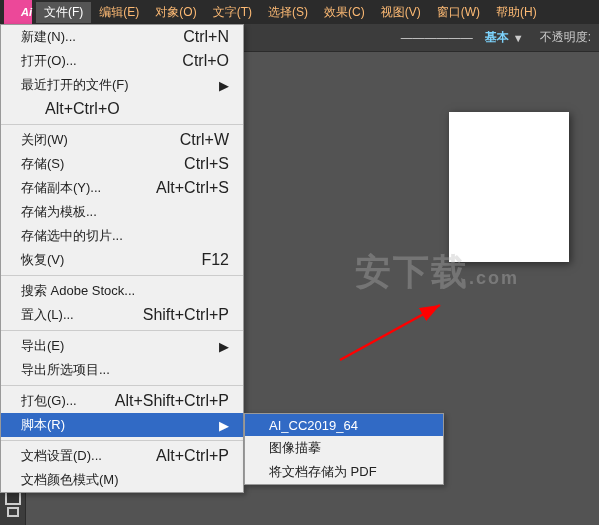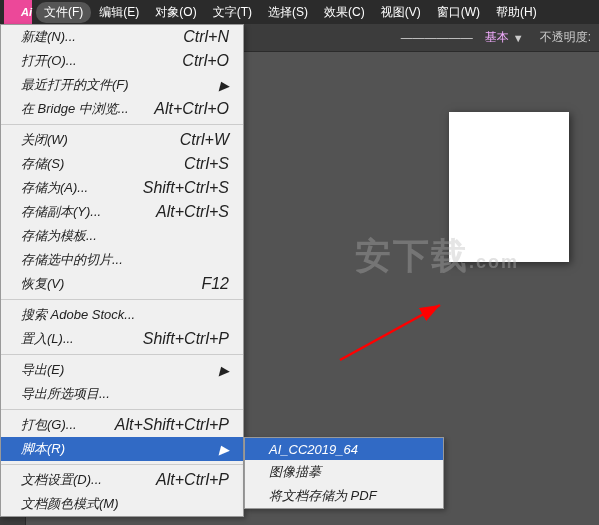--- a/index.html
+++ b/index.html
@@ -42,33 +42,32 @@
       justify-content: flex-end;
       color: white;
       font-weight: bold;
       font-size: 11px;
       font-style: italic;
       margin-right: 4px;
       flex-shrink: 0;
     }
 
     .menubar-item {
-      color: #ffffff;
+      color: #fdba74;
       padding: 2px 8px;
       font-size: 12px;
       cursor: pointer;
       white-space: nowrap;
     }
     .menubar-item:hover, .menubar-item.active {
       background: #4a4a4a;
     }
     .menubar-item.active {
       background: #555;
       color: white;
-      border-radius: 10px;
     }
 
     
     .toolbar {
       width: 100%;
       height: 28px;
       background: #3c3c3c;
       display: flex;
       align-items: center;
       padding: 0 8px;
@@ -137,21 +136,20 @@
     .menu-item {
       display: flex;
       align-items: center;
       justify-content: space-between;
       padding: 3px 14px 3px 20px;
       color: #222;
       cursor: pointer;
       white-space: nowrap;
       font-size: 13px;
       min-height: 22px;
-      font-style: italic;
     }
     .menu-item.highlighted {
       background: #316ac5;
       color: white;
     }
     .menu-item .shortcut {
       margin-left: 24px;
       color: inherit;
       font-size: 16px;
     }
@@ -189,21 +187,21 @@
     }
     .submenu-item.highlighted {
       background: #316ac5;
       color: white;
     }
 
     
     .watermark {
       position: absolute;
       right: 80px;
-      top: 180px;
+      top: 196px;
       font-size: 36px;
       color: rgba(180,180,180,0.35);
       font-weight: bold;
       letter-spacing: 2px;
       z-index: 50;
     }
 
     .toolbar-basic {
       display: flex;
       align-items: center;
@@ -232,21 +230,21 @@
     <div class="menubar-item">选择(S)</div>
     <div class="menubar-item">效果(C)</div>
     <div class="menubar-item">视图(V)</div>
     <div class="menubar-item">窗口(W)</div>
     <div class="menubar-item">帮助(H)</div>
   </div>
 
   <div class="toolbar">
     <div class="toolbar-basic">
       <span class="toolbar-opacity">——————</span>
-      <span class="toolbar-opacity" style="margin-left:8px;color:#f0abfc;font-size:12px;">基本</span>
+      <span class="toolbar-opacity" style="margin-left:8px;color:#7dd3fc;font-size:12px;font-weight:bold;">基本</span>
       <span style="color:#ccc;font-size:11px;">▼</span>
       <span class="toolbar-opacity" style="margin-left:12px;">不透明度:</span>
     </div>
   </div>
 
   <div class="tools-panel">
     <div class="tool-icon">▶</div>
     <div class="tool-icon" style="font-size:9px;">▷</div>
     <div class="tool-icon" style="font-size:14px;">✒</div>
     <div class="tool-icon" style="font-size:13px;font-weight:bold;">T</div>
@@ -289,37 +287,32 @@
     </div>
     <div class="menu-item">
       <span>打开(O)...</span>
       <span class="shortcut">Ctrl+O</span>
     </div>
     <div class="menu-item">
       <span>最近打开的文件(F)</span>
       <span class="arrow">▶</span>
     </div>
     <div class="menu-item">
-      <span>在 Bridge 中浏览...</span>
       <span class="shortcut">Alt+Ctrl+O</span>
     </div>
 
     <div class="menu-separator"></div>
 
     <div class="menu-item">
       <span>关闭(W)</span>
       <span class="shortcut">Ctrl+W</span>
     </div>
     <div class="menu-item">
       <span>存储(S)</span>
       <span class="shortcut">Ctrl+S</span>
-    </div>
-    <div class="menu-item">
-      <span>存储为(A)...</span>
-      <span class="shortcut">Shift+Ctrl+S</span>
     </div>
     <div class="menu-item">
       <span>存储副本(Y)...</span>
       <span class="shortcut">Alt+Ctrl+S</span>
     </div>
     <div class="menu-item">
       <span>存储为模板...</span>
     </div>
     <div class="menu-item">
       <span>存储选中的切片...</span>

